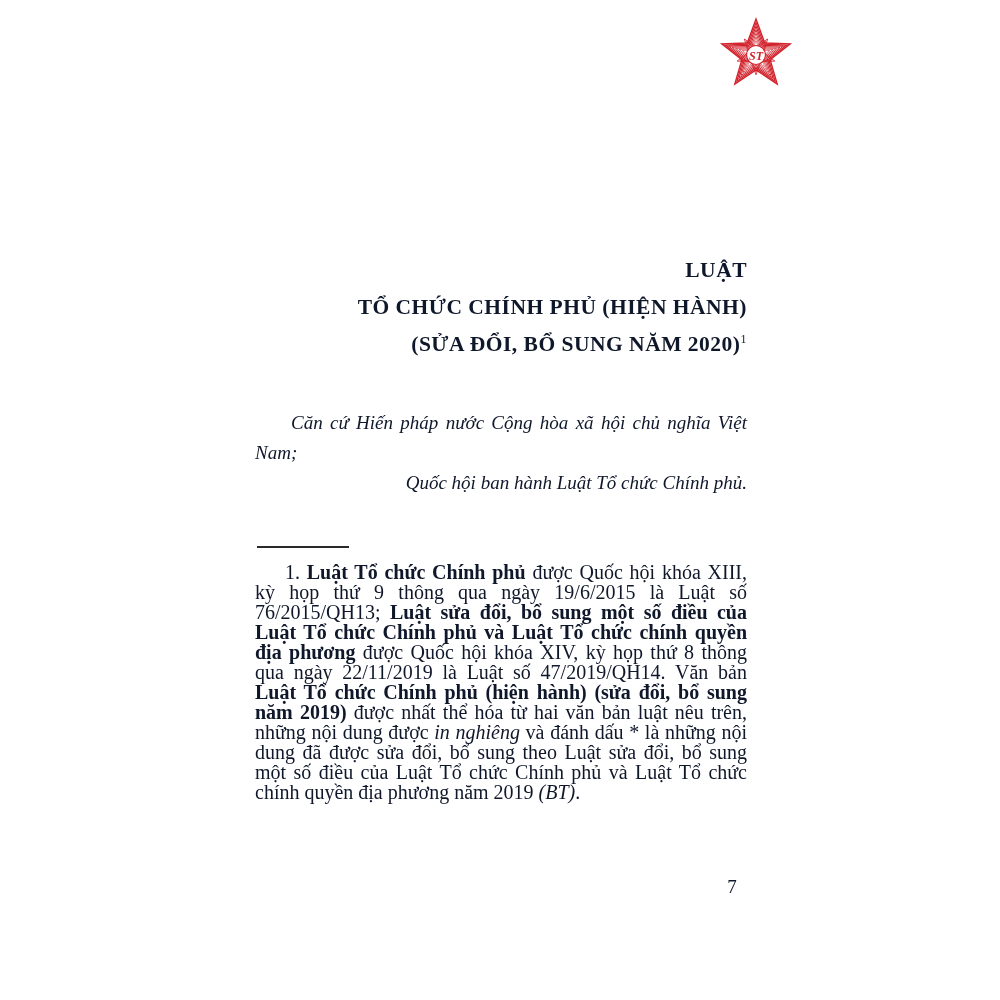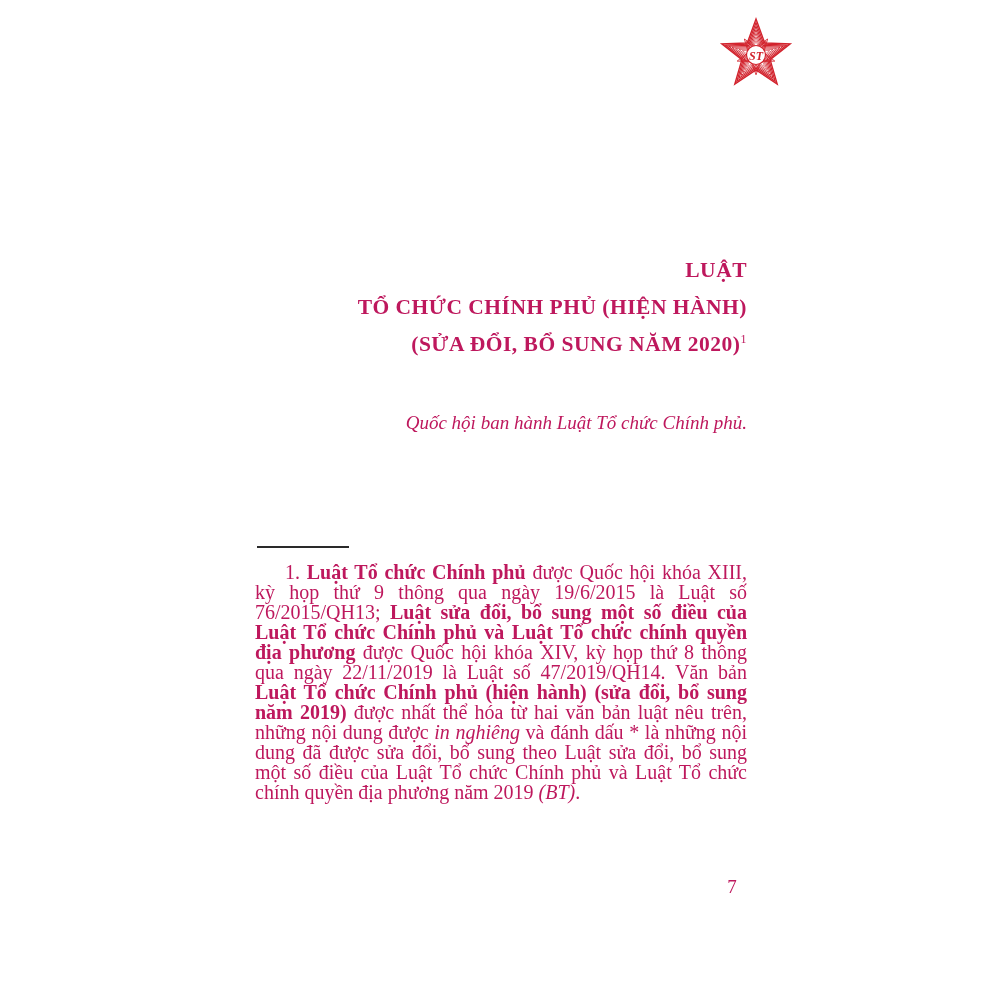--- a/index.html
+++ b/index.html
@@ -3,21 +3,21 @@
 <meta charset="utf-8">
 <style>
   * { margin: 0; padding: 0; box-sizing: border-box; }
   html, body { background: #ffffff; }
   .page {
     position: relative;
     width: 1000px;
     height: 1000px;
     background: #ffffff;
     font-family: "Liberation Serif", "DejaVu Serif", serif;
-    color: #be185d;
+    color: #0f172a;
     overflow: hidden;
   }
   .logo {
     position: absolute;
     left: 716px;
     top: 14px;
     width: 80px;
     height: 84px;
   }
   .content {
@@ -99,20 +99,21 @@
     </svg>
   </div>
 
   <div class="content doc-title" style="position:absolute;">
     <div>LUẬT</div>
     <div>TỔ CHỨC CHÍNH PHỦ (HIỆN HÀNH)</div>
     <div><span>(SỬA ĐỔI, BỔ SUNG NĂM 2020)</span><sup>1</sup></div>
   </div>
 
   <div class="content preamble" style="position:absolute;">
+    <p>Căn cứ Hiến pháp nước Cộng hòa xã hội chủ nghĩa Việt Nam;</p>
     <p>Quốc hội ban hành Luật Tổ chức Chính phủ.</p>
   </div>
 
   <div class="footnote-rule"></div>
 
   <div class="content footnote" style="position:absolute;"><span>1. </span><b>Luật Tổ chức Chính phủ</b><span> được Quốc hội khóa XIII, kỳ họp thứ 9 thông qua ngày 19/6/2015 là Luật số 76/2015/QH13; </span><b>Luật sửa đổi, bổ sung một số điều của Luật Tổ chức Chính phủ và Luật Tổ chức chính quyền địa phương</b><span> được Quốc hội khóa XIV, kỳ họp thứ 8 thông qua ngày 22/11/2019 là Luật số 47/2019/QH14. Văn bản </span><b>Luật Tổ chức Chính phủ (hiện hành) (sửa đổi, bổ sung năm 2019)</b><span> được nhất thể hóa từ hai văn bản luật nêu trên, những nội dung được </span><i>in nghiêng</i><span> và đánh dấu * là những nội dung đã được sửa đổi, bổ sung theo Luật sửa đổi, bổ sung một số điều của Luật Tổ chức Chính phủ và Luật Tổ chức chính quyền địa phương năm 2019 </span><i>(BT)</i><span>.</span></div>
 
   <div class="page-number">7</div>
 
 </div>

